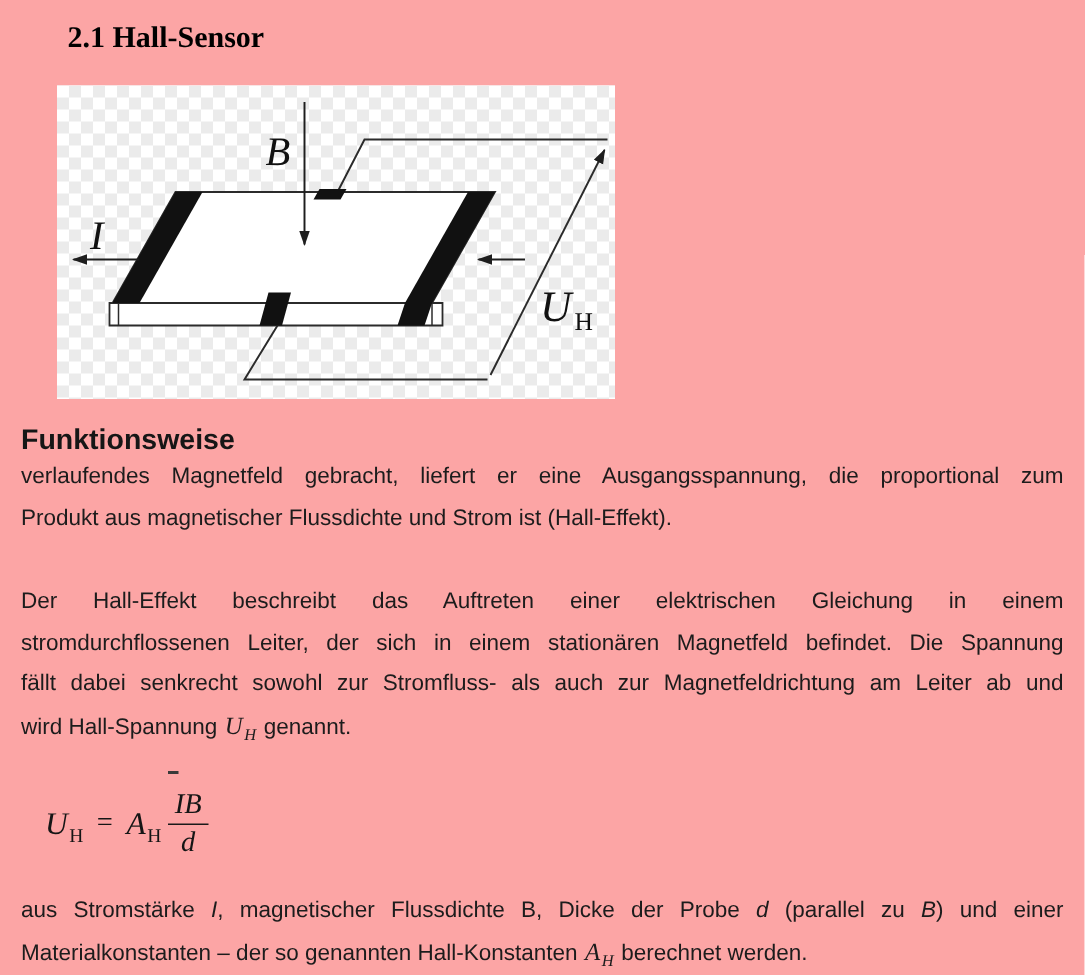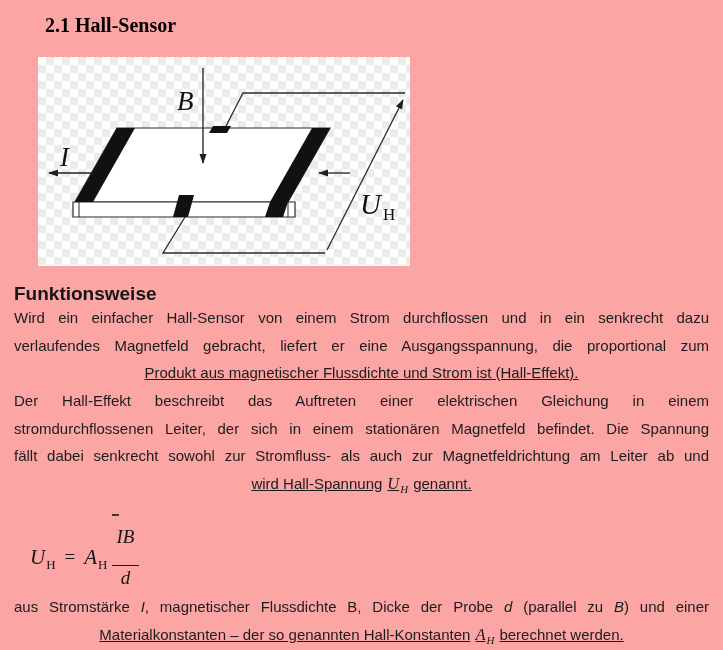--- a/index.html
+++ b/index.html
@@ -11,37 +11,37 @@
           background-color:#ffffff;
           background-image:repeating-conic-gradient(#ebebeb 0% 25%, #ffffff 0% 50%);
           background-size:16px 16px;}
   .figure svg{position:absolute;left:0;top:0;}
   .svglabel{font-family:"Liberation Serif",serif;font-style:italic;fill:#111;}
   .svgsub{font-family:"Liberation Serif",serif;font-style:normal;fill:#111;}
 
   .subhead{position:absolute;left:14px;top:283px;font-size:19px;font-weight:bold;color:#161616;}
   .tblock{position:absolute;left:14px;width:695px;font-size:15px;line-height:27.6px;color:#1c1c1c;}
   .jline{text-align:justify;text-align-last:justify;height:27.6px;overflow:hidden;}
-  .nline{text-align:center;height:27.6px;overflow:hidden;text-decoration:underline;}
+  .nline{text-align:left;height:27.6px;overflow:hidden;}
   .p1{top:304px;} .p2{top:387px;} .p3{top:494px;} .p4{top:593px;}
   .it{font-style:italic;}
   .bm{font-family:"Liberation Serif",serif;font-style:italic;font-size:16.5px;margin-left:5px;}
   .bm .bsub{font-size:11px;position:relative;top:4px;margin-left:1px;font-style:italic;}
   .gapl{margin-left:5px;}
 
   .stray{position:absolute;left:112px;top:514px;width:7px;height:2px;background:#3a3a3a;}
 
   .formula{position:absolute;left:30px;top:527px;display:flex;align-items:center;
            font-family:"Liberation Serif",serif;color:#151515;}
   .fm{display:inline-flex;align-items:baseline;}
   .mi{font-style:italic;font-size:21px;}
   .msub{font-style:normal;font-size:13px;position:relative;top:5px;margin-left:1px;}
   .feq{font-size:19px;margin:0 9px;}
   .frac{display:inline-flex;flex-direction:column;align-items:center;line-height:1.05;margin-left:4px;}
-  .num{font-size:19px;font-style:italic;padding:0 5px 18px 5px;border-bottom:1.6px solid #1a1a1a;font-family:Liberation Serif, serif;}
+  .num{font-size:19px;font-style:italic;padding:0 5px 2px 5px;border-bottom:1.6px solid #1a1a1a;font-family:Liberation Serif, serif;}
   .den{font-size:19px;font-style:italic;padding-top:2px;}
 </style>
 </head>
 <body>
 
 <div class="page">
 
   <div class="h1">2.1 Hall-Sensor</div>
 
   <div class="figure">
@@ -80,21 +80,20 @@
       <text x="139" y="53" font-size="27" class="svglabel">B</text>
       <text x="22" y="109" font-size="27" class="svglabel">I</text>
       <text x="322" y="157" font-size="29" class="svglabel">U</text>
       <text x="345" y="163" font-size="17" class="svgsub">H</text>
     </svg>
   </div>
 
   <div class="subhead">Funktionsweise</div>
 
   <div class="tblock p1">
-    <div class="jline">Wird ein einfacher Hall-Sensor von einem Strom durchflossen und in ein senkrecht dazu</div>
     <div class="jline">verlaufendes Magnetfeld gebracht, liefert er eine Ausgangsspannung, die proportional zum</div>
     <div class="nline">Produkt aus magnetischer Flussdichte und Strom ist (Hall-Effekt).</div>
   </div>
 
   <div class="tblock p2">
     <div class="jline">Der Hall-Effekt beschreibt das Auftreten einer elektrischen Gleichung in einem</div>
     <div class="jline">stromdurchflossenen Leiter, der sich in einem stationären Magnetfeld befindet. Die Spannung</div>
     <div class="jline">fällt dabei senkrecht sowohl zur Stromfluss- als auch zur Magnetfeldrichtung am Leiter ab und</div>
     <div class="nline"><span>wird Hall-Spannung</span><span class="bm"><span>U</span><span class="bsub">H</span></span><span class="gapl">genannt.</span></div>
   </div>

